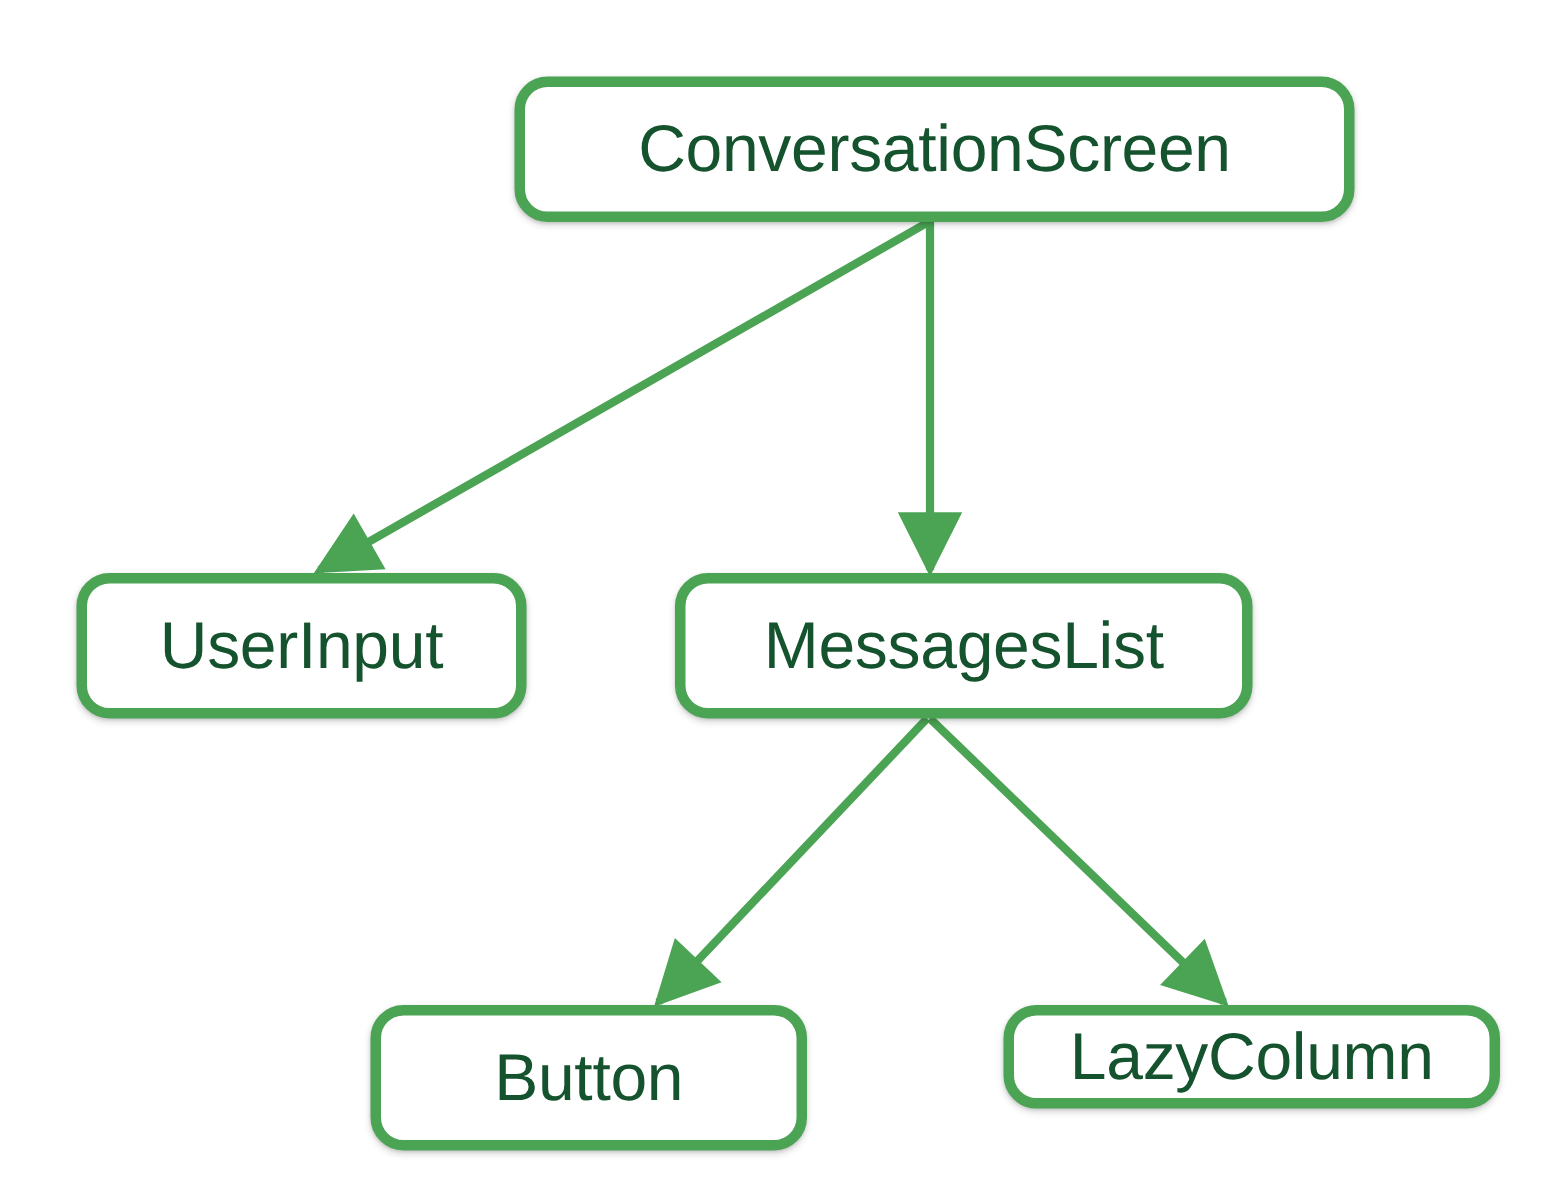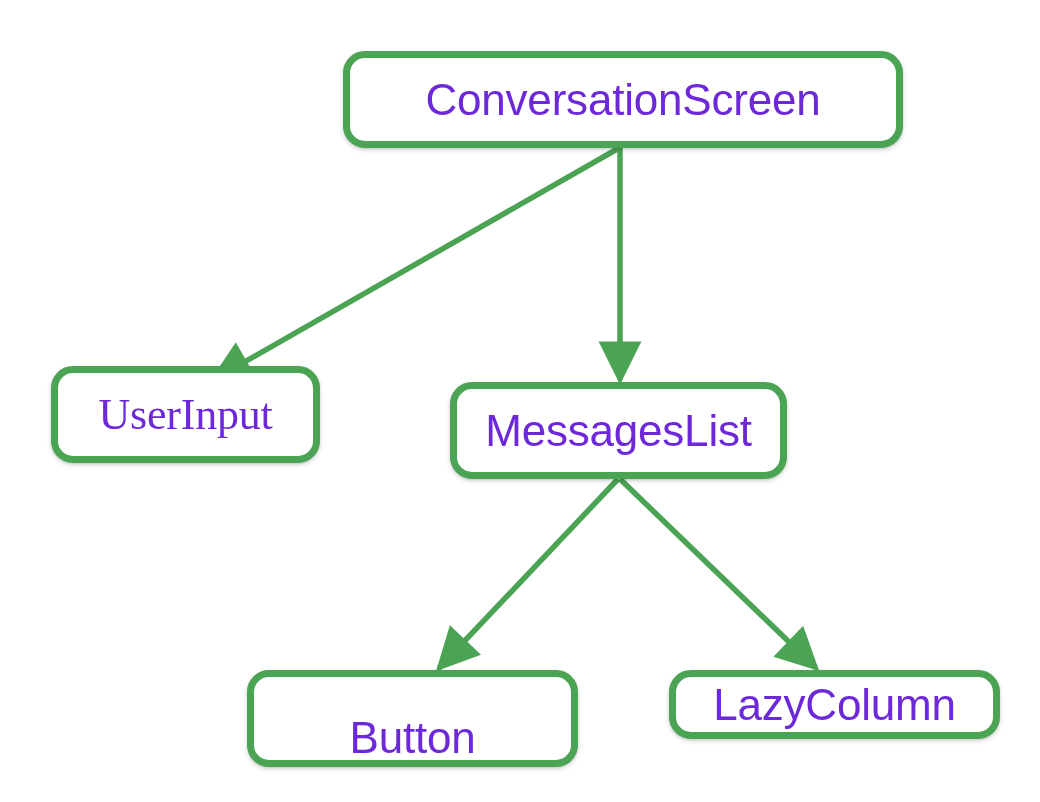--- a/index.html
+++ b/index.html
@@ -32,21 +32,21 @@
     background: #ffffff;
     border: 7px solid #4ba354;
     border-radius: 22px;
     display: flex;
     align-items: center;
     justify-content: center;
     box-shadow: 0 2px 5px rgba(0,0,0,0.16), 0 1px 2px rgba(0,0,0,0.10);
     z-index: 2;
   }
   .node-label {
-    color: #6d28d9;
+    color: #14532d;
     font-size: 44px;
     font-weight: 400;
     letter-spacing: -0.2px;
     line-height: 1;
     white-space: nowrap;
   }
 </style>
 </head>
 <body>
 
@@ -64,29 +64,29 @@
       <line x1="620" y1="148" x2="620" y2="380" marker-end="url(#arrowhead)"></line>
       <line x1="618" y1="479" x2="439" y2="668" marker-end="url(#arrowhead)"></line>
       <line x1="620" y1="479" x2="816" y2="668" marker-end="url(#arrowhead)"></line>
     </g>
   </svg>
 
   <div class="node" style="left:343px; top:51px; width:560px; height:97px;">
     <span class="node-label">ConversationScreen</span>
   </div>
 
-  <div class="node" style="left:51px; top:366px; width:269px; height:97px;font-family:Liberation Serif, serif;">
+  <div class="node" style="left:51px; top:382px; width:300px; height:97px;">
     <span class="node-label">UserInput</span>
   </div>
 
-  <div class="node" style="left:450px; top:382px; width:337px; height:97px;">
+  <div class="node" style="left:450px; top:382px; width:385px; height:97px;">
     <span class="node-label">MessagesList</span>
   </div>
 
-  <div class="node" style="left:247px; top:670px; width:331px; height:97px;align-items:flex-end;">
+  <div class="node" style="left:247px; top:670px; width:291px; height:97px;">
     <span class="node-label">Button</span>
   </div>
 
   <div class="node" style="left:669px; top:670px; width:331px; height:69px;">
     <span class="node-label">LazyColumn</span>
   </div>
 
 </div>
 
 </body></html>

